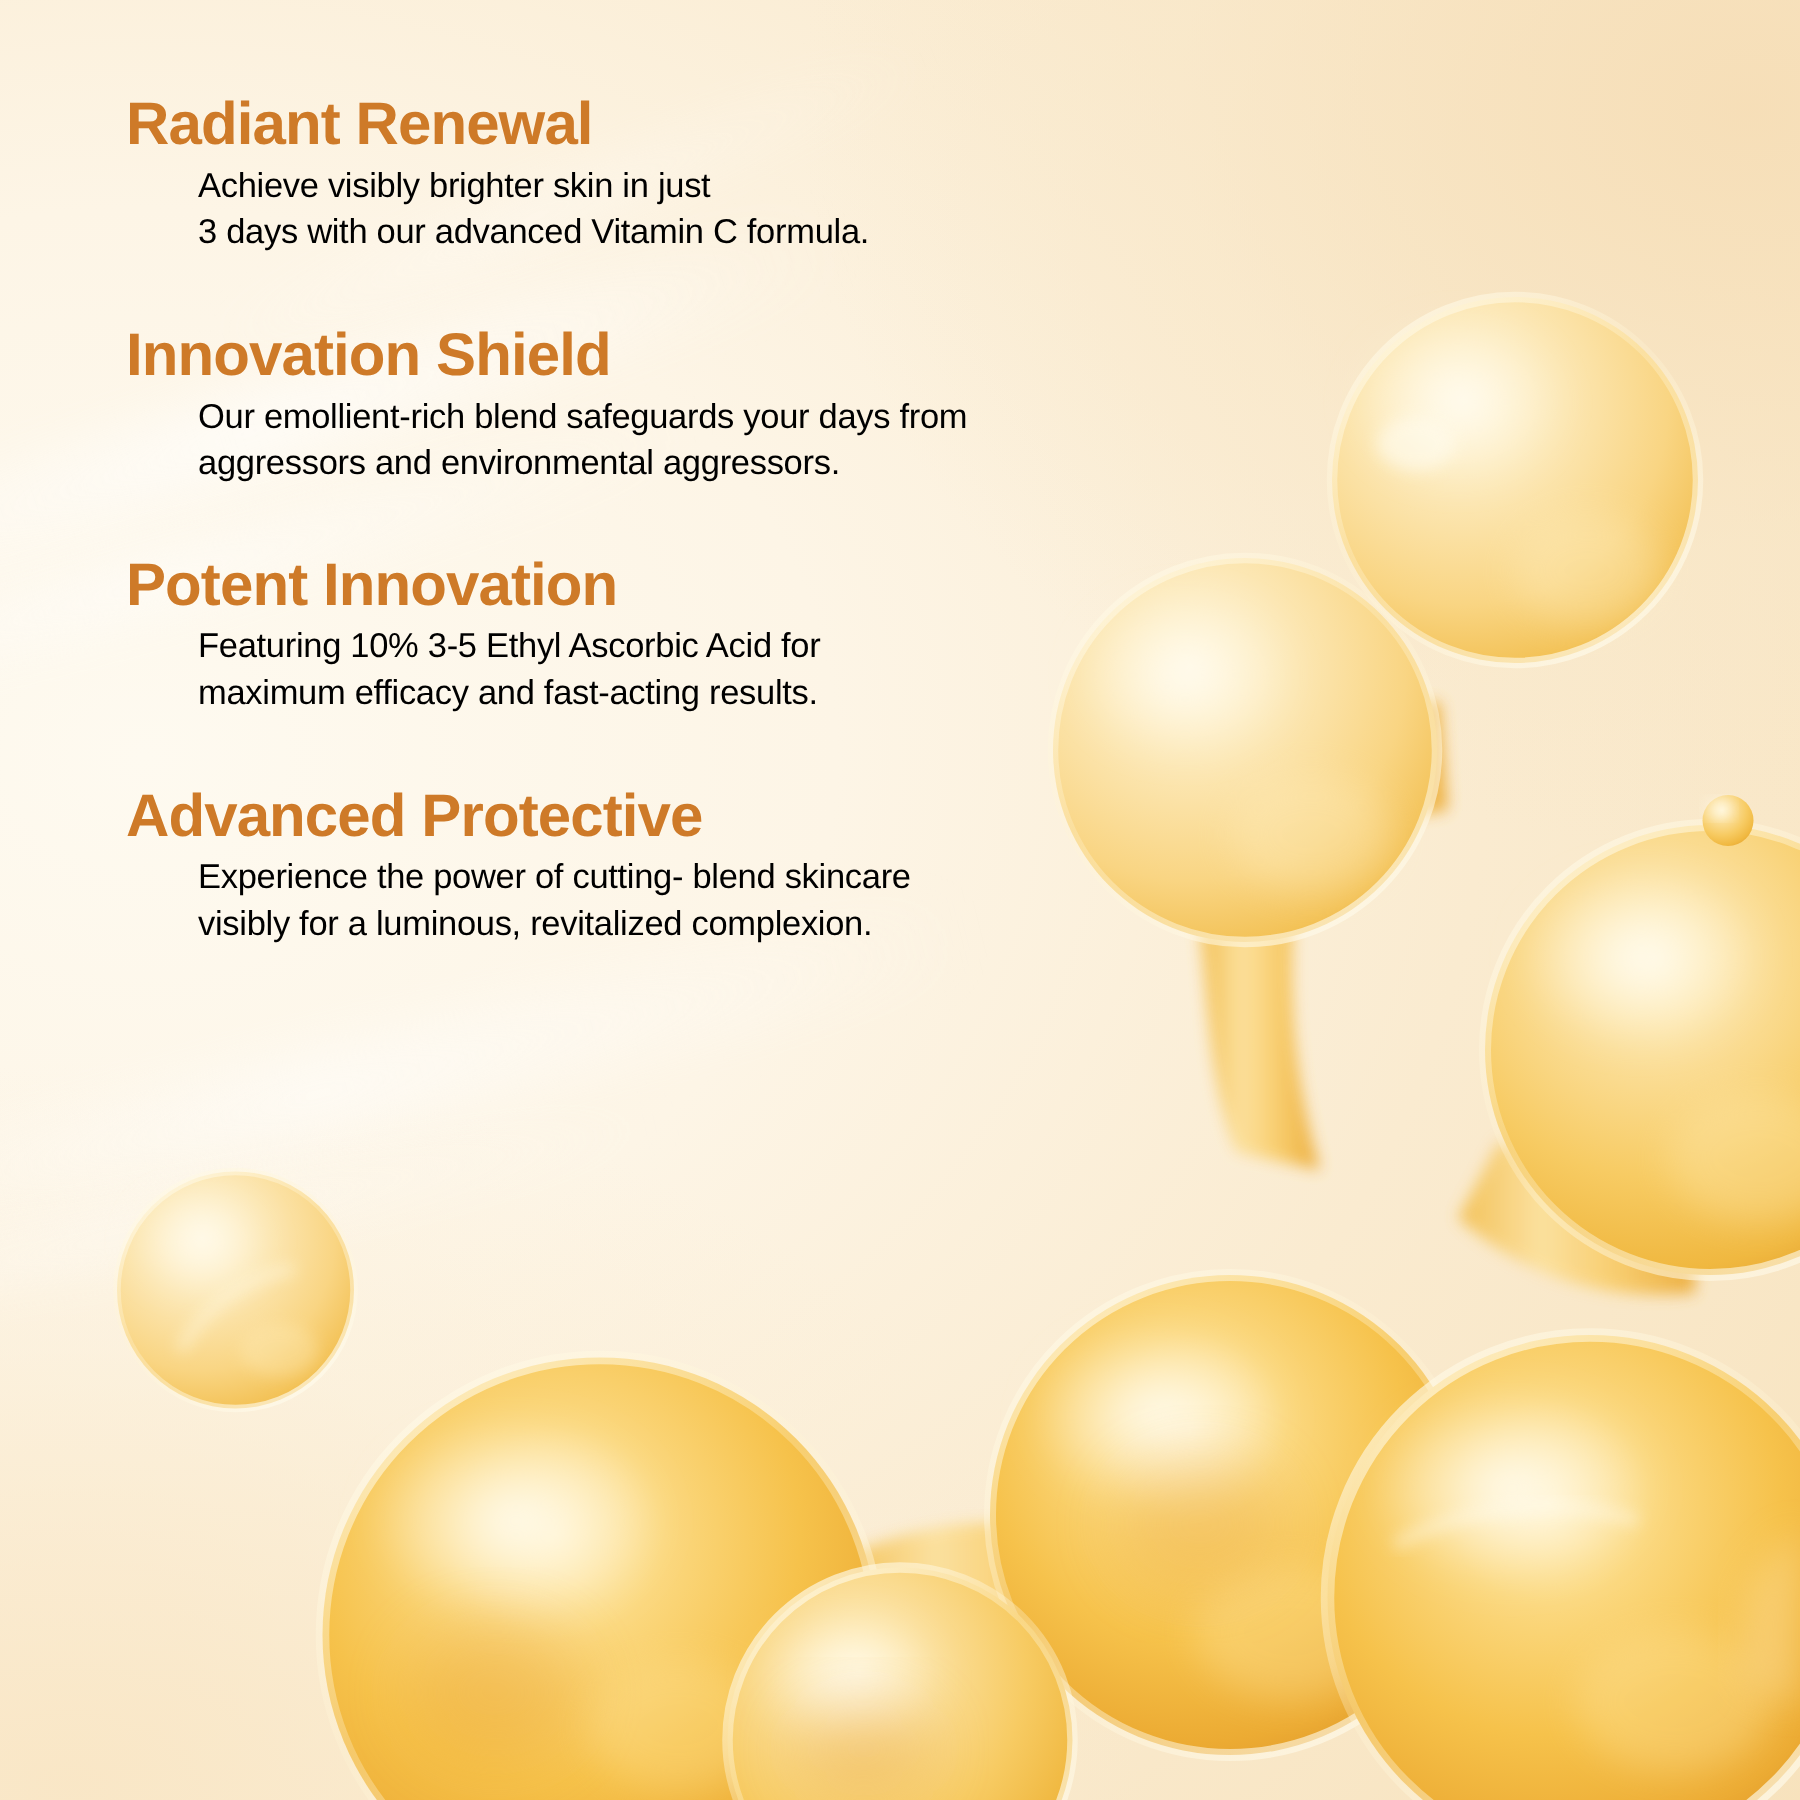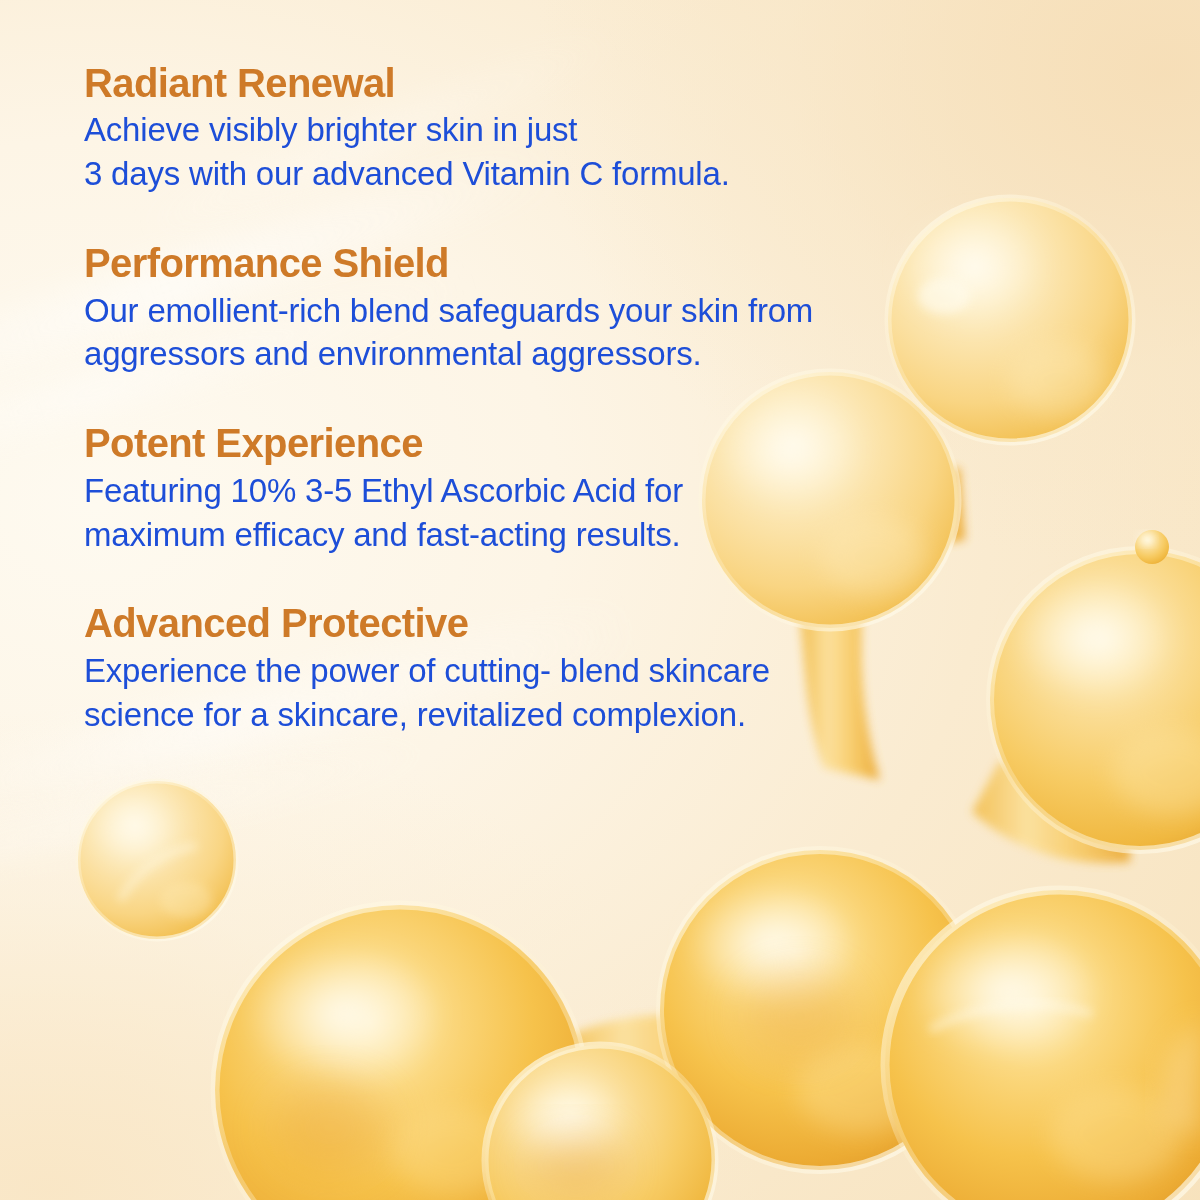--- a/index.html
+++ b/index.html
@@ -80,24 +80,25 @@
     font-size: 40px;
     line-height: 1.06;
     letter-spacing: -0.6px;
     color: #CE7A28;
     margin-bottom: 4px;
     white-space: nowrap;
   }
   .block-body {
     font-family: "Liberation Sans", sans-serif;
     font-weight: normal;
-    font-size: 33px;
+    font-size: 23px;
     line-height: 1.33;
     letter-spacing: -0.2px;
-    color: #1d4ed8;
+    color: #000000;
+    margin-left: 48px;
   }
   .block-body .ln { display: block; white-space: nowrap; }
 </style>
 </head>
 <body>
 
 <div id="poster">
 
   <div class="bg-base"></div>
   <div class="bg-warm-tr"></div>
@@ -244,37 +245,37 @@
 
     <div class="block">
       <div class="block-title">Radiant Renewal</div>
       <div class="block-body">
         <span class="ln">Achieve visibly brighter skin in just</span>
         <span class="ln">3 days with our advanced Vitamin C formula.</span>
       </div>
     </div>
 
     <div class="block">
-      <div class="block-title">Performance Shield</div>
-      <div class="block-body">
-        <span class="ln">Our emollient-rich blend safeguards your skin from</span>
+      <div class="block-title">Innovation Shield</div>
+      <div class="block-body">
+        <span class="ln">Our emollient-rich blend safeguards your days from</span>
         <span class="ln">aggressors and environmental aggressors.</span>
       </div>
     </div>
 
     <div class="block">
-      <div class="block-title">Potent Experience</div>
+      <div class="block-title">Potent Innovation</div>
       <div class="block-body">
         <span class="ln">Featuring 10% 3-5 Ethyl Ascorbic Acid for</span>
         <span class="ln">maximum efficacy and fast-acting results.</span>
       </div>
     </div>
 
     <div class="block">
       <div class="block-title">Advanced Protective</div>
       <div class="block-body">
         <span class="ln">Experience the power of cutting- blend skincare</span>
-        <span class="ln">science for a skincare, revitalized complexion.</span>
+        <span class="ln">visibly for a luminous, revitalized complexion.</span>
       </div>
     </div>
 
   </div>
 </div>
 
 </body></html>

